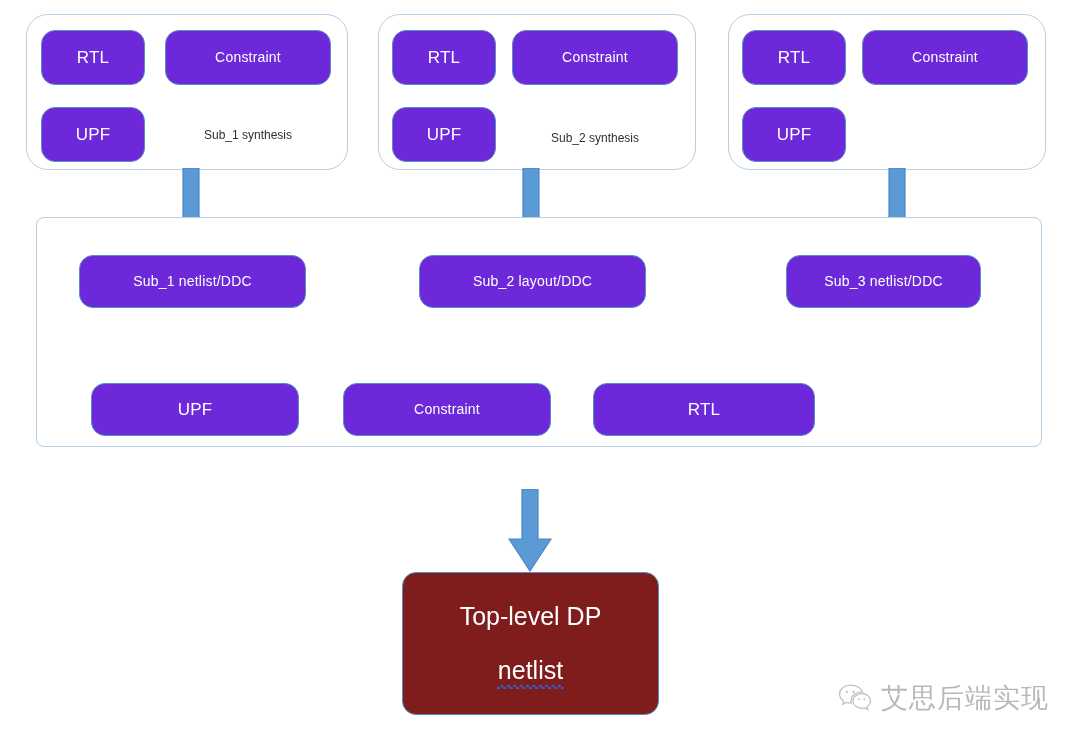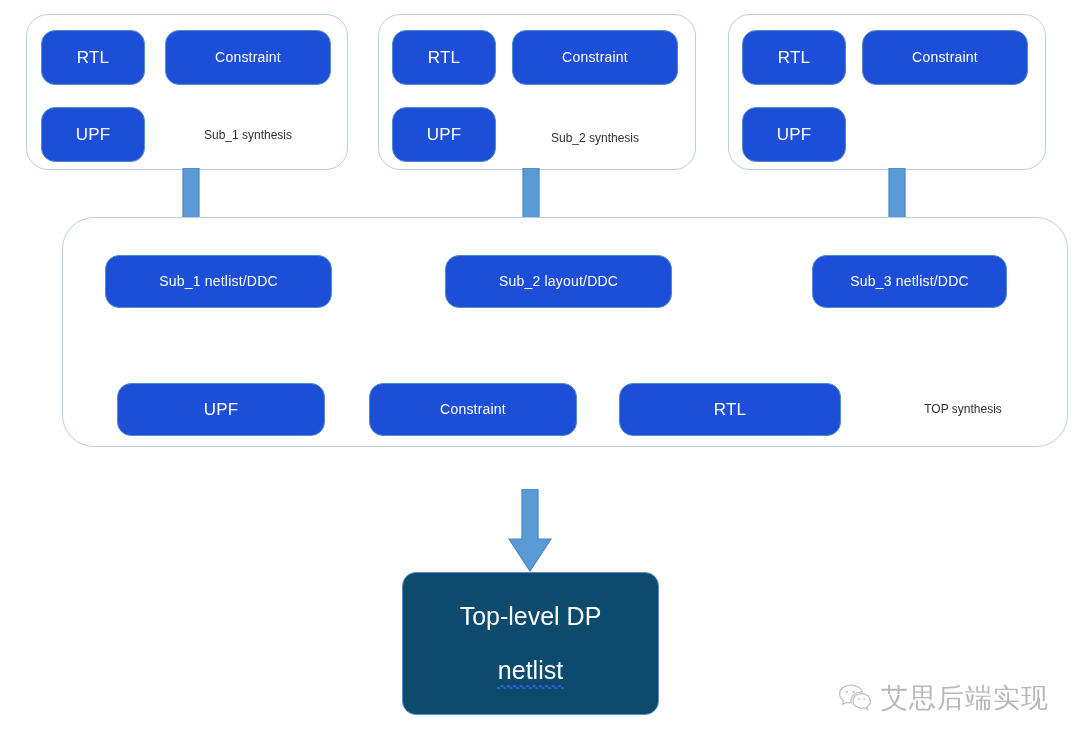--- a/index.html
+++ b/index.html
@@ -14,30 +14,29 @@
   .group-box{
     position:absolute;
     border:1.6px solid #b7cfe6;
     border-radius:22px;
     background:#ffffff;
     box-sizing:border-box;
   }
   .top-container{
     position:absolute;
     border:1.6px solid #b7cfe6;
-    border-radius:32px;
+    border-radius:8px;
     background:#ffffff;
     box-sizing:border-box;
-    margin-left:26px;
   }
 
   
   .bluebox{
     position:absolute;
-    background:#1d4ed8;
+    background:#6d28d9;
     border:1px solid #538ec4;
     border-radius:9px;
     color:#ffffff;
     display:flex;align-items:center;justify-content:center;
     text-align:center;
     box-sizing:border-box;
     letter-spacing:.2px;
     line-height:1.25;
   }
   .bluebox.big{border-radius:14px;}
@@ -59,21 +58,21 @@
     display:flex;align-items:center;justify-content:center;
   }
 
   
   .arrow{position:absolute;}
   .arrow svg{display:block;width:100%;height:100%;}
 
   
   .final-box{
     position:absolute;
-    background:#0c4a6e;
+    background:#7f1d1d;
     border:1px solid #538ec4;
     border-radius:14px;
     display:flex;flex-direction:column;
     align-items:center;justify-content:center;
     color:#ffffff;
     box-sizing:border-box;
   }
   .final-line{font-size:25px;line-height:1.1;}
   .final-line.l1{margin-bottom:26px;}
   .spellerr{
@@ -152,21 +151,20 @@
   <div class="top-container" style="left:36px;top:217px;width:1006px;height:230px;">
 
     <div class="bluebox big t-netlist" style="left:42px;top:37px;width:227px;height:53px;">Sub_1 netlist/DDC</div>
     <div class="bluebox big t-netlist" style="left:382px;top:37px;width:227px;height:53px;">Sub_2 layout/DDC</div>
     <div class="bluebox big t-netlist" style="left:749px;top:37px;width:195px;height:53px;">Sub_3 netlist/DDC</div>
 
     <div class="bluebox big t-bottom-upf" style="left:54px;top:165px;width:208px;height:53px;">UPF</div>
     <div class="bluebox big t-bottom-constraint" style="left:306px;top:165px;width:208px;height:53px;">Constraint</div>
     <div class="bluebox big t-bottom-rtl" style="left:556px;top:165px;width:222px;height:53px;">RTL</div>
 
-    <div class="plabel" style="left:820px;top:176px;width:160px;height:30px;">TOP synthesis</div>
   </div>
 
   <div class="arrow" style="left:508px;top:489px;width:44px;height:83px;">
     <svg viewBox="0 0 44 83" preserveAspectRatio="none">
       <polygon points="14,0 30,0 30,50 43,50 22,82 1,50 14,50" fill="#5b9bd5" stroke="#4a86c0" stroke-width="1.2"></polygon>
     </svg>
   </div>
 
   <div class="final-box" style="left:402px;top:572px;width:257px;height:143px;">
     <div class="final-line l1">Top-level DP</div>

